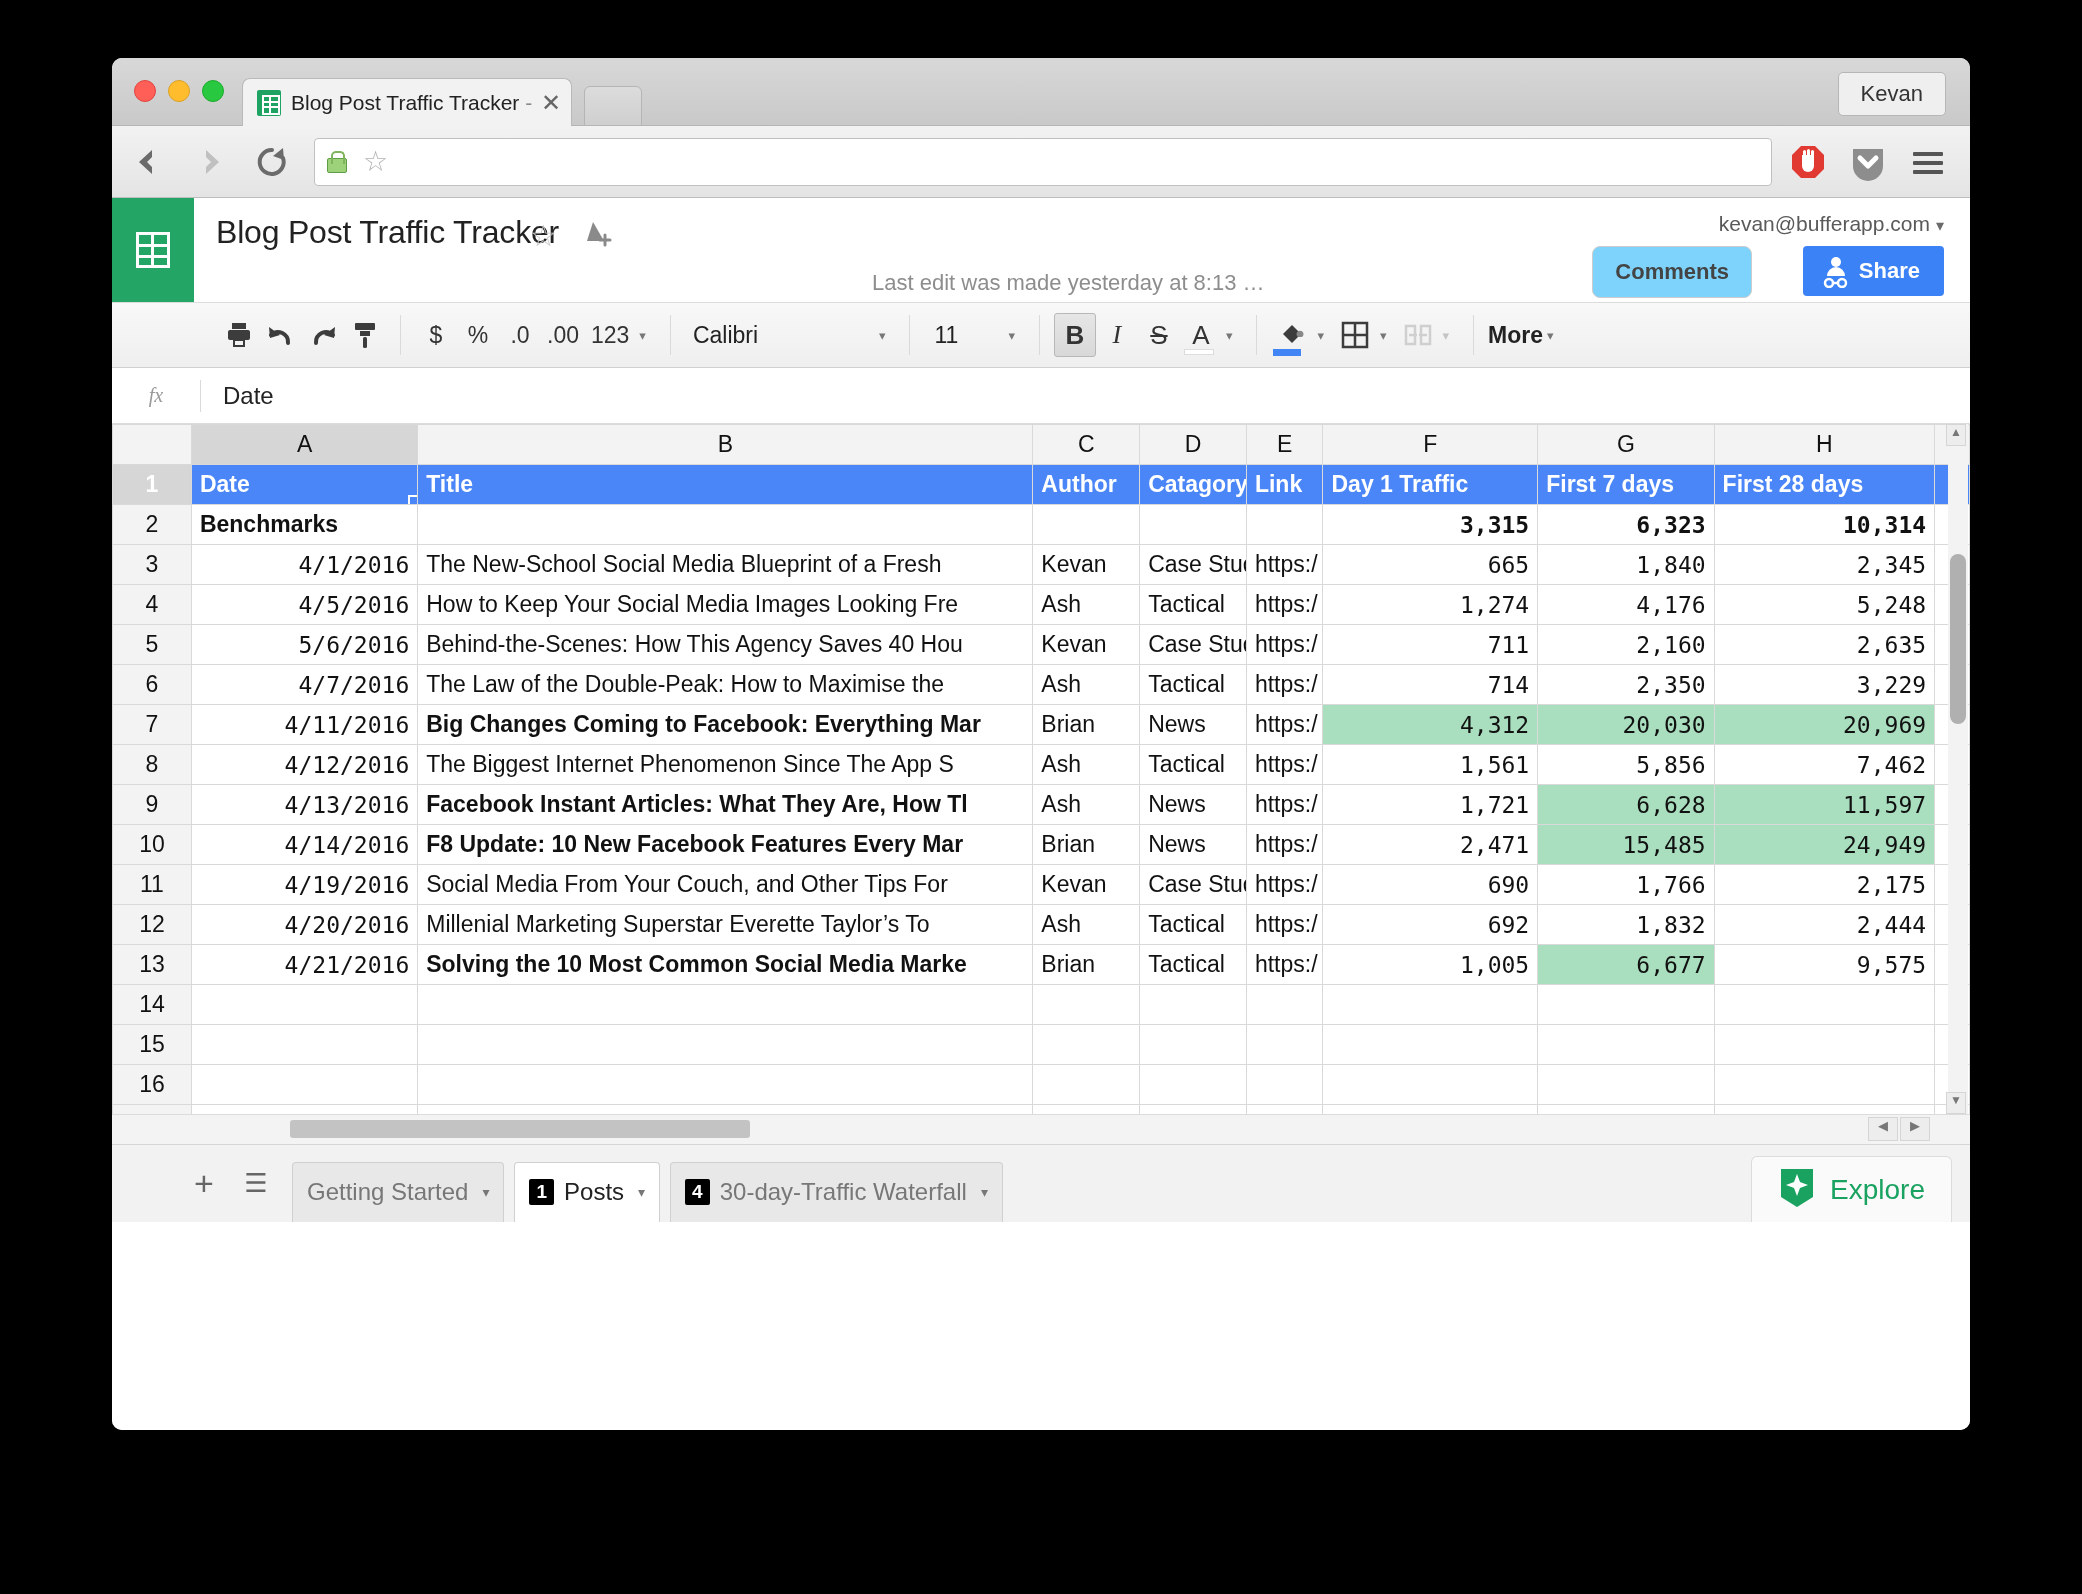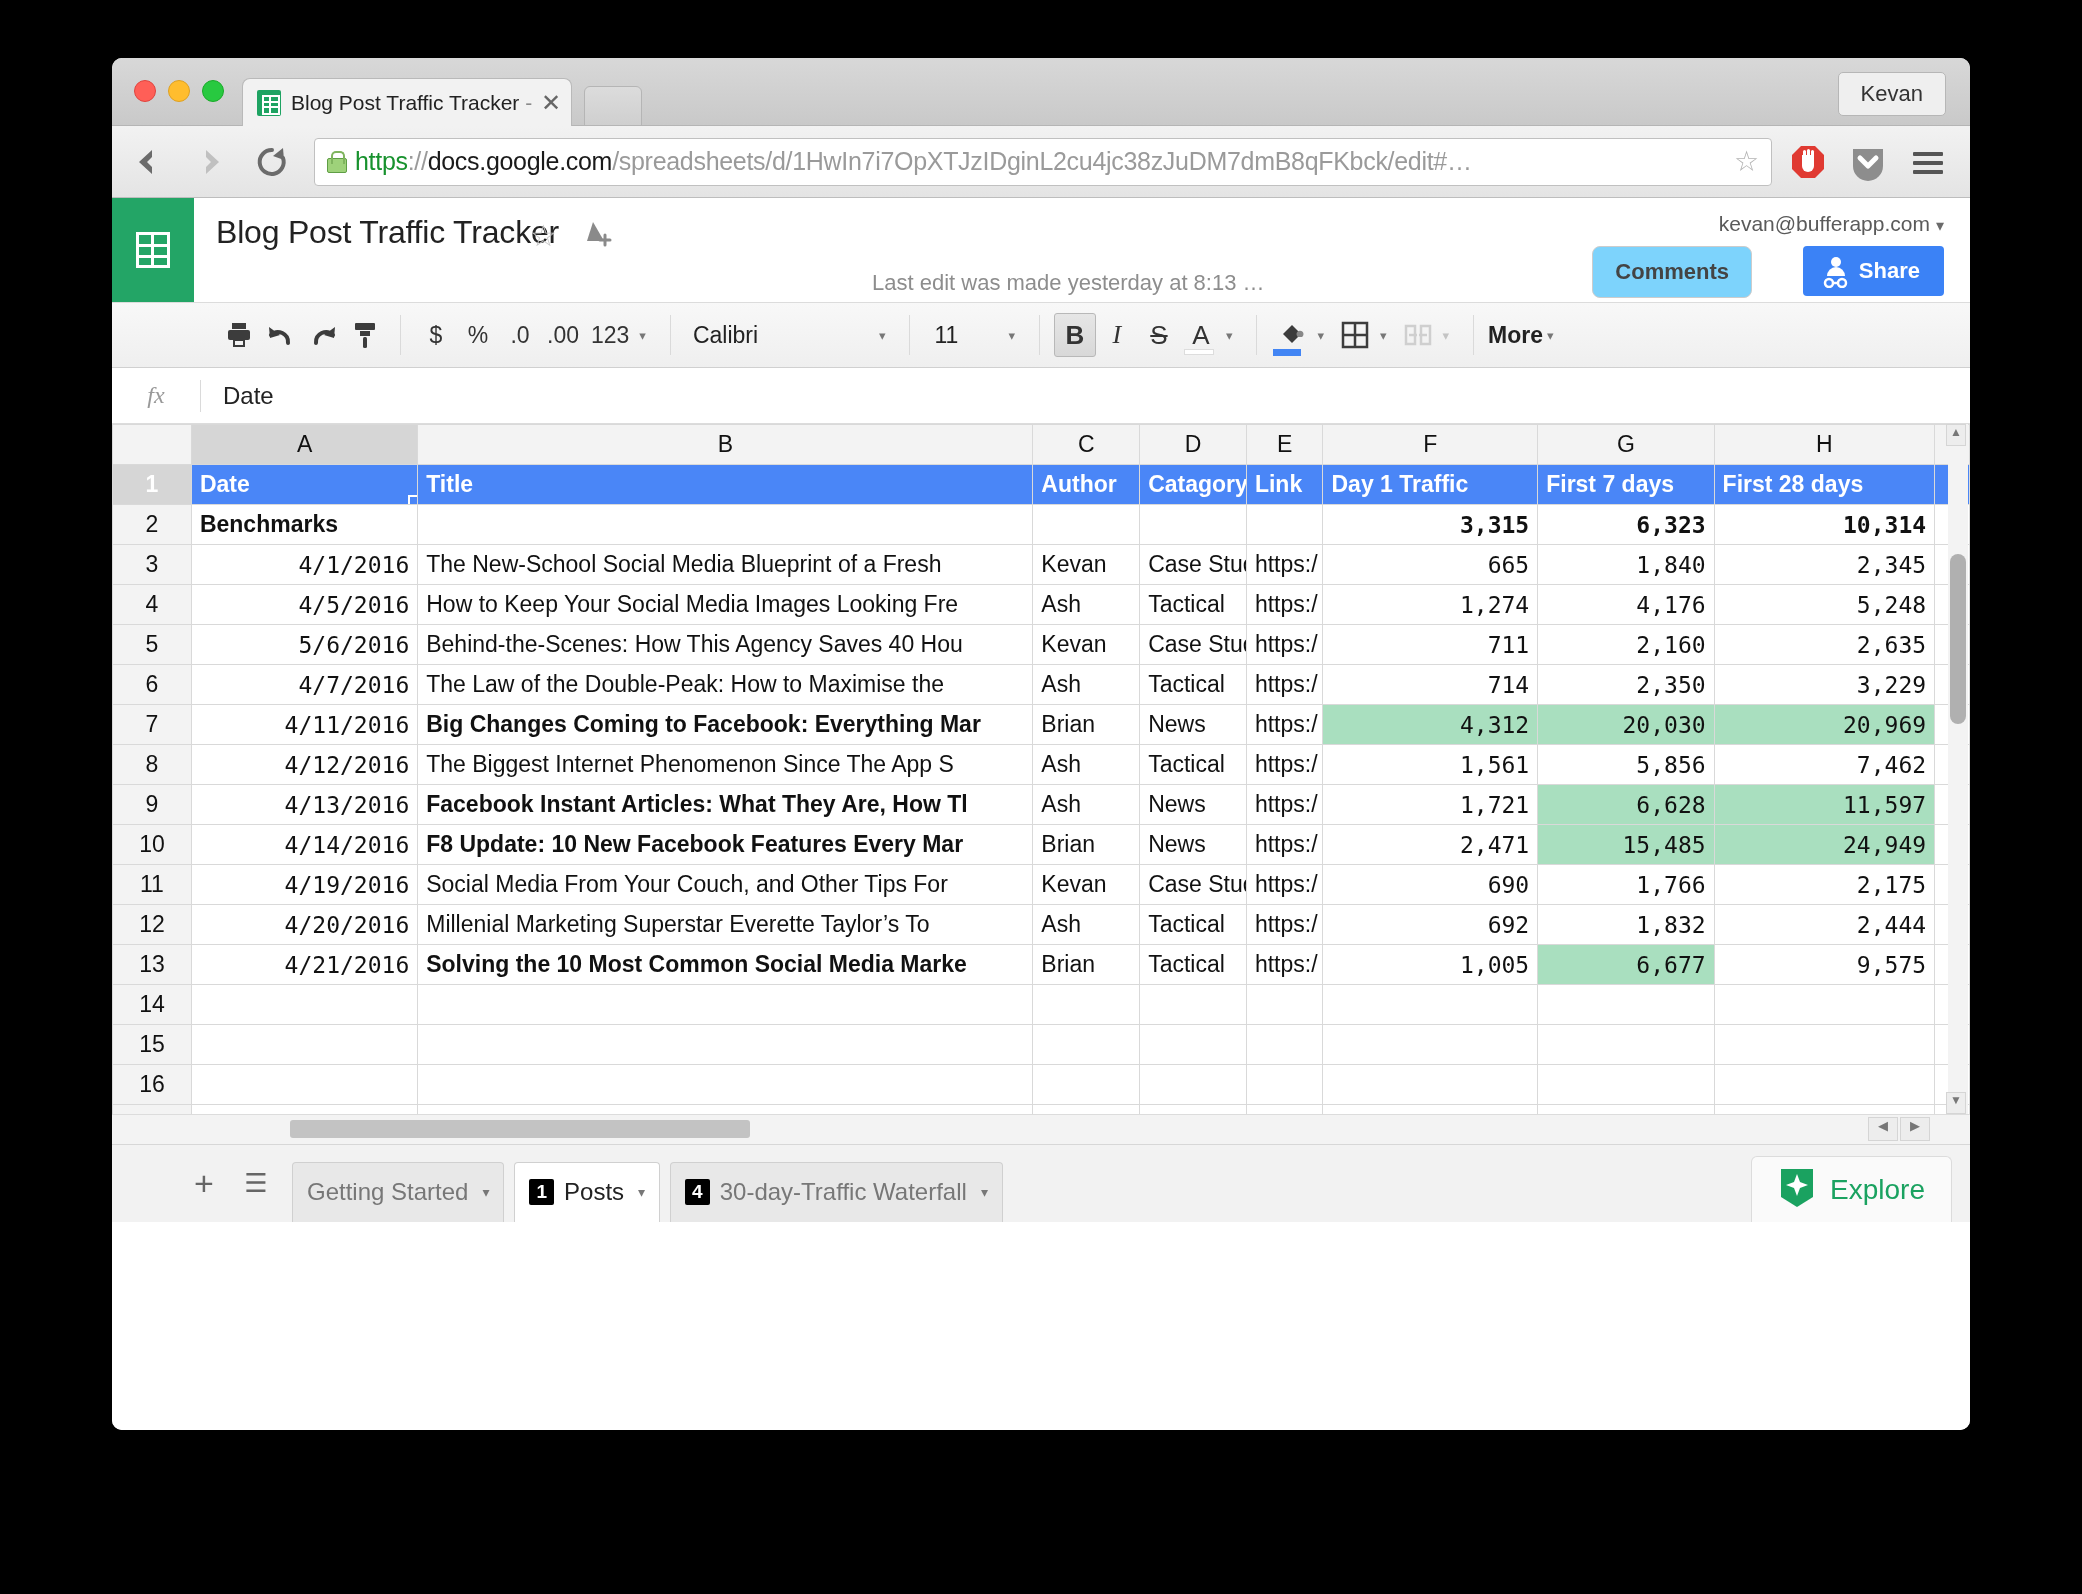--- a/index.html
+++ b/index.html
@@ -188,21 +188,21 @@
   .tb-caret { font-size: 13px; color: #777; margin: 0 10px 0 4px; cursor: pointer; }
   .tb-font { width: 190px; font-size: 23px; color: #222; padding-left: 8px; cursor: pointer;}
   .tb-size { width: 80px; font-size: 23px; color: #222; padding-left: 10px; cursor: pointer;}
   .tb-more { font-size: 23px; color: #222; font-weight: bold; cursor: pointer; }
 
   
   .formulabar {
     position: relative; height: 56px; background: #fff;
     border-bottom: 1px solid #dcdcdc; display: flex; align-items: center;
   }
-  .fx { width: 88px; text-align: center; font-size: 24px; color: #999; font-style: italic; font-family: "Liberation Serif", serif;}
+  .fx { width: 88px; text-align: center; font-size: 20px; color: #999; font-style: italic; font-family: "Liberation Serif", serif;}
   .fb-div { width: 1px; height: 32px; background: #dadada; }
   .fb-input { flex: 1; padding-left: 22px; font-size: 24px; color: #222; }
 
   
   .gridwrap { position: relative; height: 690px; overflow: hidden; background: #fff; }
   table.grid { border-collapse: collapse; table-layout: fixed; width: 100%; }
   table.grid th, table.grid td {
     border: 1px solid #d9d9d9; font-size: 23px; height: 40px;
     padding: 0 8px; overflow: hidden; white-space: nowrap; color: #111;
   }
@@ -313,21 +313,20 @@
     </div>
     <div class="nav-btn">
       <svg width="34" height="34" viewBox="0 0 34 34">
         <path d="M17 5 a12 12 0 1 0 11 8" stroke="#6b6b6b" stroke-width="4" fill="none" stroke-linecap="round"></path>
         <path d="M28 3 L29 15 L18 11 Z" fill="#6b6b6b"></path>
       </svg>
     </div>
 
     <div class="omnibox">
       <span class="lock"></span>
-      <span class="url"><span class="scheme">https</span><span class="sep">://</span><span class="host">docs.google.com</span><span class="path">/spreadsheets/d/1HwIn7i7OpXTJzIDginL2cu4jc38zJuDM7dmB8qFKbck/edit#…</span></span>
       <span class="star">☆</span>
     </div>
 
     <div class="ext">
       <svg width="44" height="44" viewBox="0 0 44 44">
         <polygon points="15,6 29,6 38,15 38,29 29,38 15,38 6,29 6,15" fill="#e03a32"></polygon>
         <path d="M16 15 h12 v11 a6 6 0 0 1 -12 0 z" fill="#fff"></path>
         <rect x="17" y="10" width="3" height="8" rx="1.5" fill="#fff"></rect>
         <rect x="21" y="9" width="3" height="9" rx="1.5" fill="#fff"></rect>
         <rect x="25" y="10" width="3" height="8" rx="1.5" fill="#fff"></rect>

